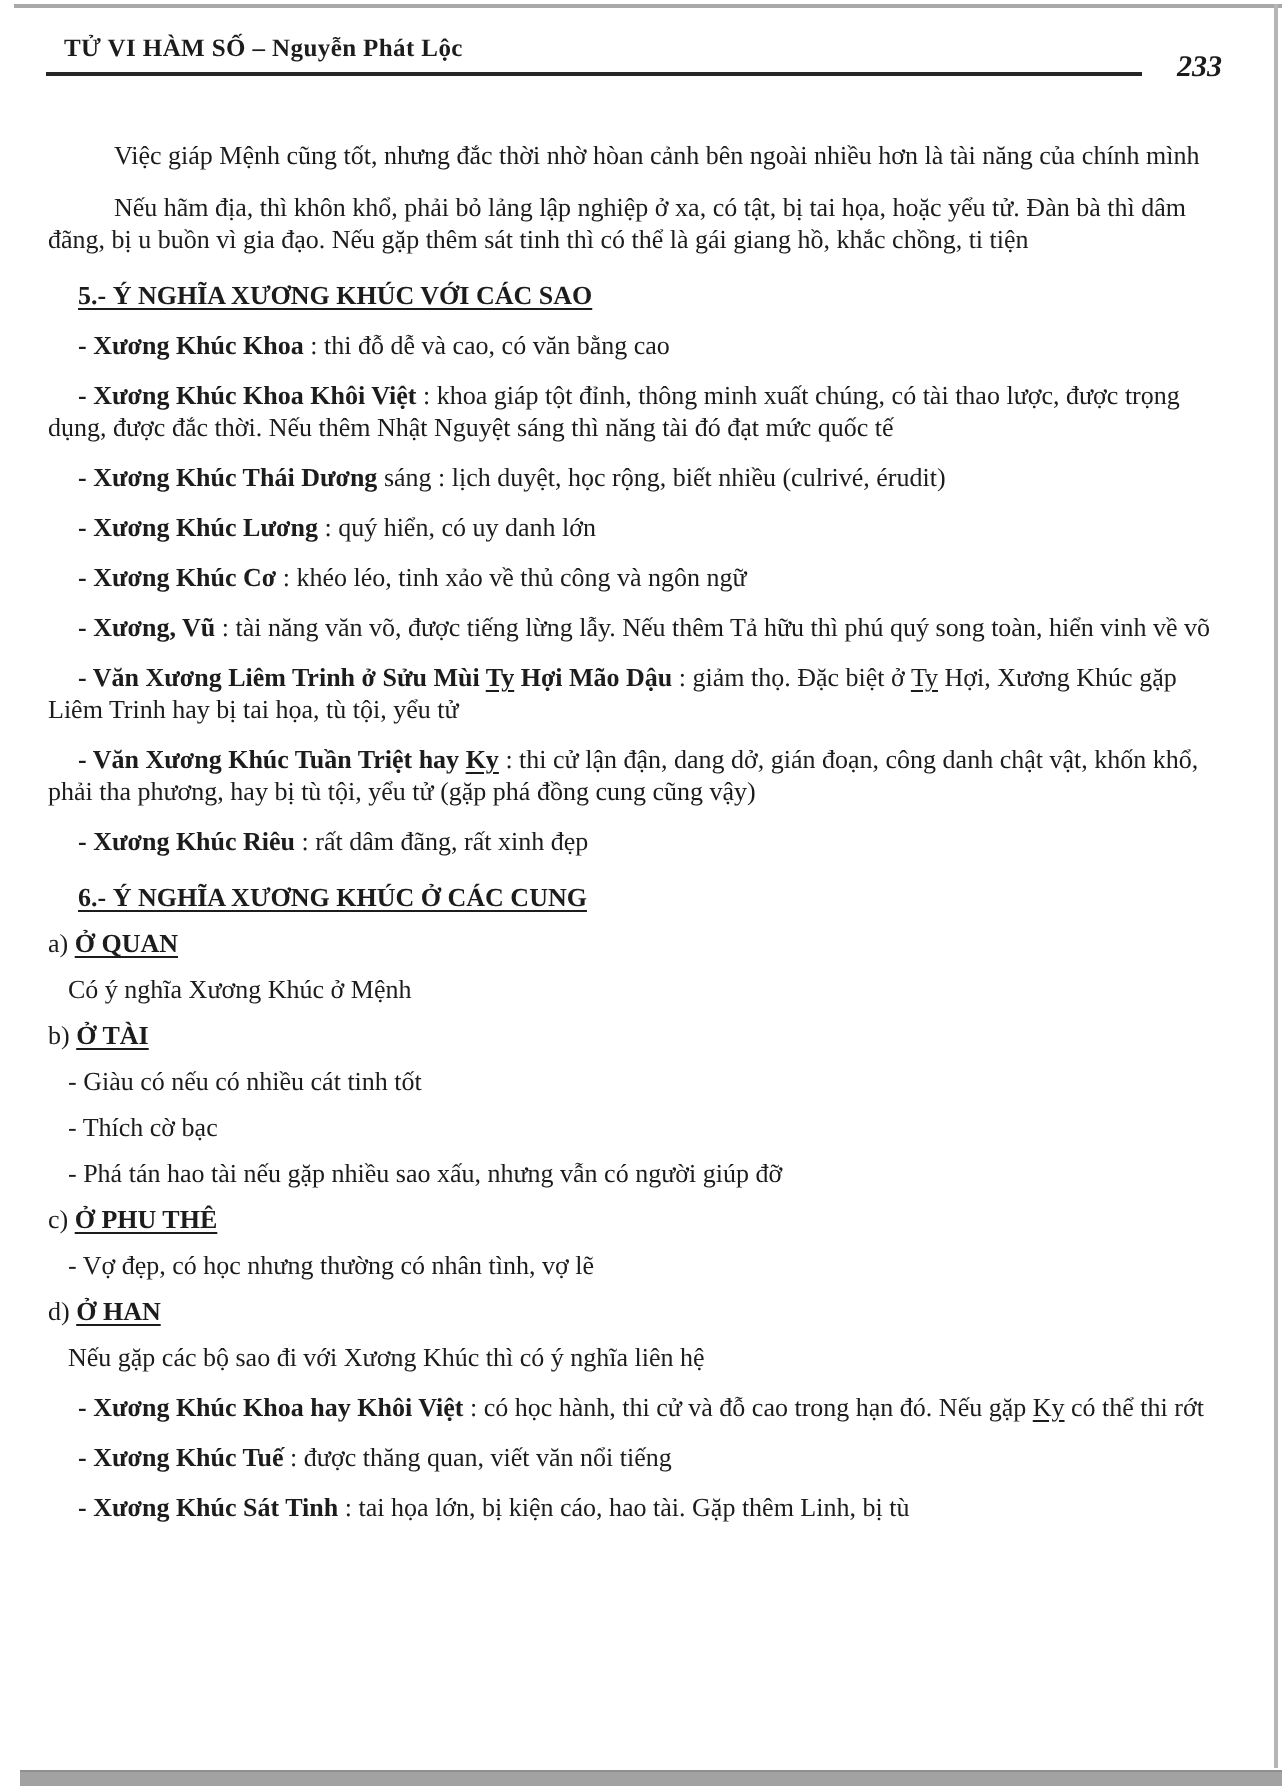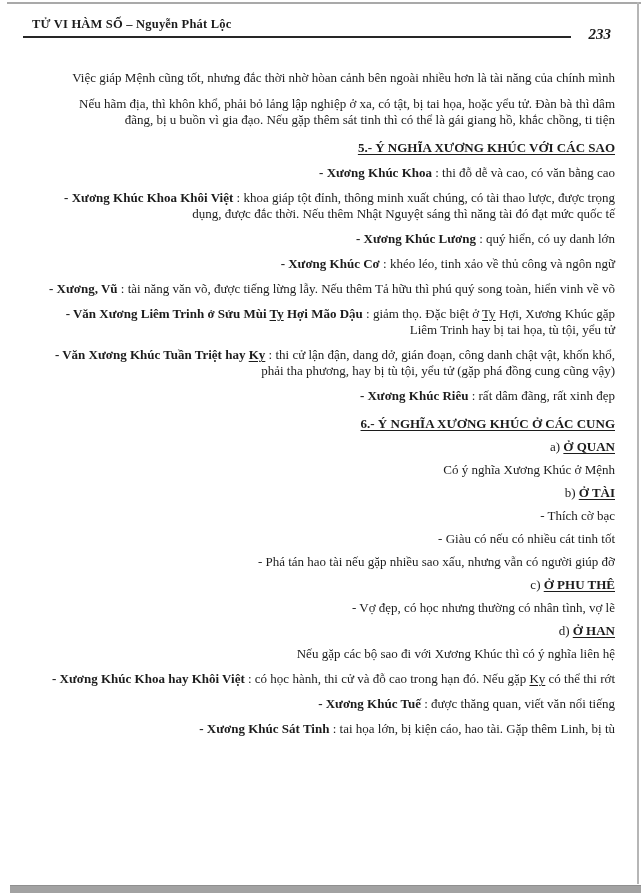--- a/index.html
+++ b/index.html
@@ -3,21 +3,20 @@
 <meta charset="utf-8">
 <style>
   html,body{margin:0;padding:0;background:#ffffff;}
   .page{
     position:relative;
     width:641px;height:894px;
     background:#ffffff;
     overflow:hidden;
     font-family:"Liberation Serif","DejaVu Serif",serif;
     color:#1c1c1c;
-    text-align:right;
   }
   
   .edge-top{position:absolute;top:2px;left:7px;right:0;height:2px;background:#a9a9a9;}
   .edge-right{position:absolute;top:2px;right:2px;width:2px;bottom:10px;background:#b6b6b6;}
   .edge-bottom{position:absolute;left:10px;right:0;bottom:1px;height:7px;background:#a2a2a2;border-top:1px solid #8f8f8f;}
   
   .hdr-title{
     position:absolute;top:17px;left:32px;
     font-size:12.5px;font-weight:bold;letter-spacing:.2px;
   }
@@ -52,32 +51,33 @@
   <div class="hdr-title">TỬ VI HÀM SỐ – Nguyễn Phát Lộc</div>
   <div class="hdr-page">233</div>
   <div class="hdr-rule"></div>
 
   <div class="content">
       <p class="body"><span>Việc giáp Mệnh cũng tốt, nhưng đắc thời nhờ hòan cảnh bên ngoài nhiều hơn là tài năng của chính mình</span></p>
       <p class="body"><span>Nếu hãm địa, thì khôn khổ, phải bỏ lảng lập nghiệp ở xa, có tật, bị tai họa, hoặc yểu tử. Đàn bà thì dâm đãng, bị u buồn vì gia đạo. Nếu gặp thêm sát tinh thì có thể là gái giang hồ, khắc chồng, ti tiện</span></p>
       <p class="heading"><span class="b u">5.- Ý NGHĨA XƯƠNG KHÚC VỚI CÁC SAO</span></p>
       <p class="item"><span class="b">- Xương Khúc Khoa</span><span> : thi đỗ dễ và cao, có văn bằng cao</span></p>
       <p class="item"><span class="b">- Xương Khúc Khoa Khôi Việt</span><span> : khoa giáp tột đỉnh, thông minh xuất chúng, có tài thao lược, được trọng dụng, được đắc thời. Nếu thêm Nhật Nguyệt sáng thì năng tài đó đạt mức quốc tế</span></p>
+      <p class="item"><span class="b">- Xương Khúc Thái Dương</span><span> sáng : lịch duyệt, học rộng, biết nhiều (culrivé, érudit)</span></p>
       <p class="item"><span class="b">- Xương Khúc Lương</span><span> : quý hiển, có uy danh lớn</span></p>
       <p class="item"><span class="b">- Xương Khúc Cơ</span><span> : khéo léo, tinh xảo về thủ công và ngôn ngữ</span></p>
       <p class="item"><span class="b">- Xương, Vũ</span><span> : tài năng văn võ, được tiếng lừng lẫy. Nếu thêm Tả hữu thì phú quý song toàn, hiển vinh về võ</span></p>
       <p class="item"><span class="b">- Văn Xương Liêm Trinh ở Sửu Mùi </span><span class="b u">Ty</span><span class="b"> Hợi Mão Dậu</span><span> : giảm thọ. Đặc biệt ở </span><span class="u">Ty</span><span> Hợi, Xương Khúc gặp Liêm Trinh hay bị tai họa, tù tội, yểu tử</span></p>
       <p class="item"><span class="b">- Văn Xương Khúc Tuần Triệt hay </span><span class="b u">Ky</span><span> : thi cử lận đận, dang dở, gián đoạn, công danh chật vật, khốn khổ, phải tha phương, hay bị tù tội, yểu tử (gặp phá đồng cung cũng vậy)</span></p>
       <p class="item"><span class="b">- Xương Khúc Riêu</span><span> : rất dâm đãng, rất xinh đẹp</span></p>
       <p class="heading"><span class="b u">6.- Ý NGHĨA XƯƠNG KHÚC Ở CÁC CUNG</span></p>
       <p class="sub"><span>a) </span><span class="b u">Ở QUAN</span></p>
       <p class="plain"><span>Có ý nghĩa Xương Khúc ở Mệnh</span></p>
       <p class="sub"><span>b) </span><span class="b u">Ở TÀI</span></p>
+      <p class="plain"><span>- Giàu có nếu có nhiều cát tinh tốt</span></p>
       <p class="plain"><span>- Thích cờ bạc</span></p>
-      <p class="plain"><span>- Giàu có nếu có nhiều cát tinh tốt</span></p>
       <p class="plain"><span>- Phá tán hao tài nếu gặp nhiều sao xấu, nhưng vẫn có người giúp đỡ</span></p>
       <p class="sub"><span>c) </span><span class="b u">Ở PHU THÊ</span></p>
       <p class="plain"><span>- Vợ đẹp, có học nhưng thường có nhân tình, vợ lẽ</span></p>
       <p class="sub"><span>d) </span><span class="b u">Ở HAN</span></p>
       <p class="plain"><span>Nếu gặp các bộ sao đi với Xương Khúc thì có ý nghĩa liên hệ</span></p>
       <p class="item"><span class="b">- Xương Khúc Khoa hay Khôi Việt</span><span> : có học hành, thi cử và đỗ cao trong hạn đó. Nếu gặp </span><span class="u">Ky</span><span> có thể thi rớt</span></p>
       <p class="item"><span class="b">- Xương Khúc Tuế</span><span> : được thăng quan, viết văn nổi tiếng</span></p>
       <p class="item"><span class="b">- Xương Khúc Sát Tinh</span><span> : tai họa lớn, bị kiện cáo, hao tài. Gặp thêm Linh, bị tù</span></p>
     </div>
 </div>

